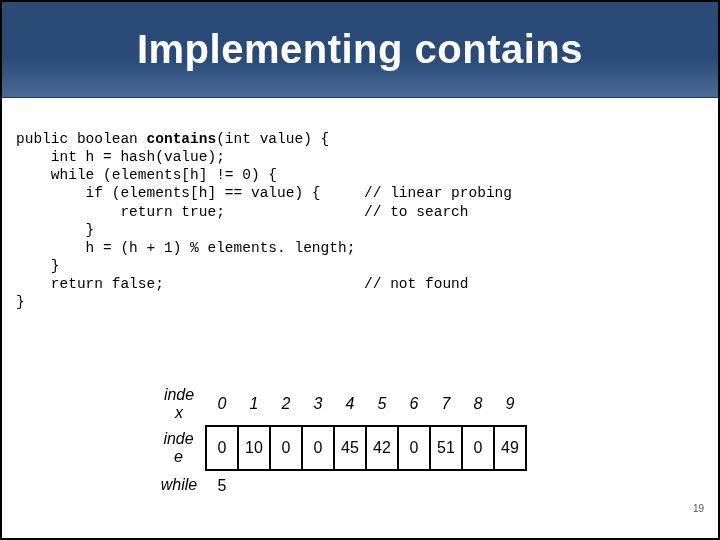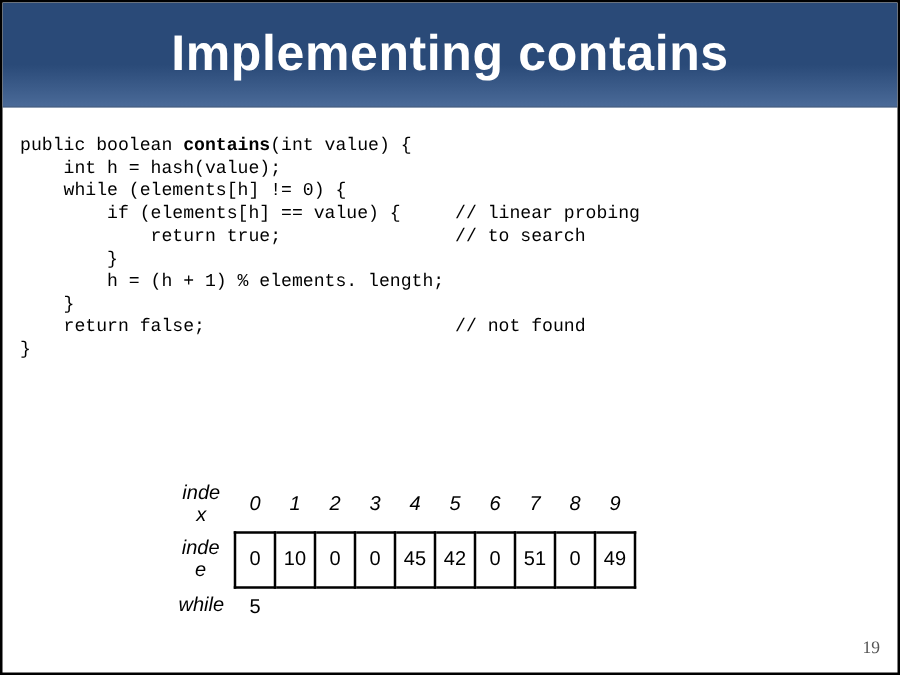--- a/index.html
+++ b/index.html
@@ -7,44 +7,44 @@
     width: 720px;
     height: 540px;
     background: #fff;
     border: 2px solid #000;
     font-family: Verdana, Arial, sans-serif;
     position: relative;
     overflow: hidden;
   }
   .title-bar {
     background: linear-gradient(to bottom, #2a4a78 0%, #2a4a78 60%, #4a6a98 100%);
-    height: 84px;
+    height: 96px;
     display: flex;
     align-items: center;
     justify-content: center;
     border-bottom: 1px solid #1a3a68;
   }
   .title-bar h1 {
     color: #fff;
     font-size: 40px;
     font-weight: bold;
     letter-spacing: 0.5px;
   }
   .code-block {
     font-family: "Courier New", monospace;
     font-size: 14.5px;
     line-height: 1.25;
     white-space: pre;
-    padding: 22px 14px 0 14px;
+    padding: 32px 14px 0 14px;
     color: #000;
   }
   .code-block b { font-weight: bold; }
   .table-wrap {
     position: absolute;
-    left: 132px;
+    left: 150px;
     top: 380px;
   }
   table {
     border-collapse: collapse;
     font-family: Verdana, Arial, sans-serif;
     font-size: 16px;
   }
   td, th {
     text-align: center;
     padding: 4px 6px;
@@ -67,24 +67,23 @@
     font-style: italic;
     font-weight: normal;
     height: 38px;
   }
   tr.size-row td {
     height: 30px;
   }
   .page-num {
     position: absolute;
     right: 14px;
-    bottom: 11px;
-    font-size: 14px;
+    bottom: 24px;
+    font-size: 10px;
     color: #555;
-    font-family: Liberation Serif, serif;
   }
 </style>
 </head>
 <body>
 
 <div class="title-bar">
   <h1>Implementing contains</h1>
 </div>
 
 <div class="code-block"><span>public boolean </span><b>contains</b><span>(int value) {</span>

